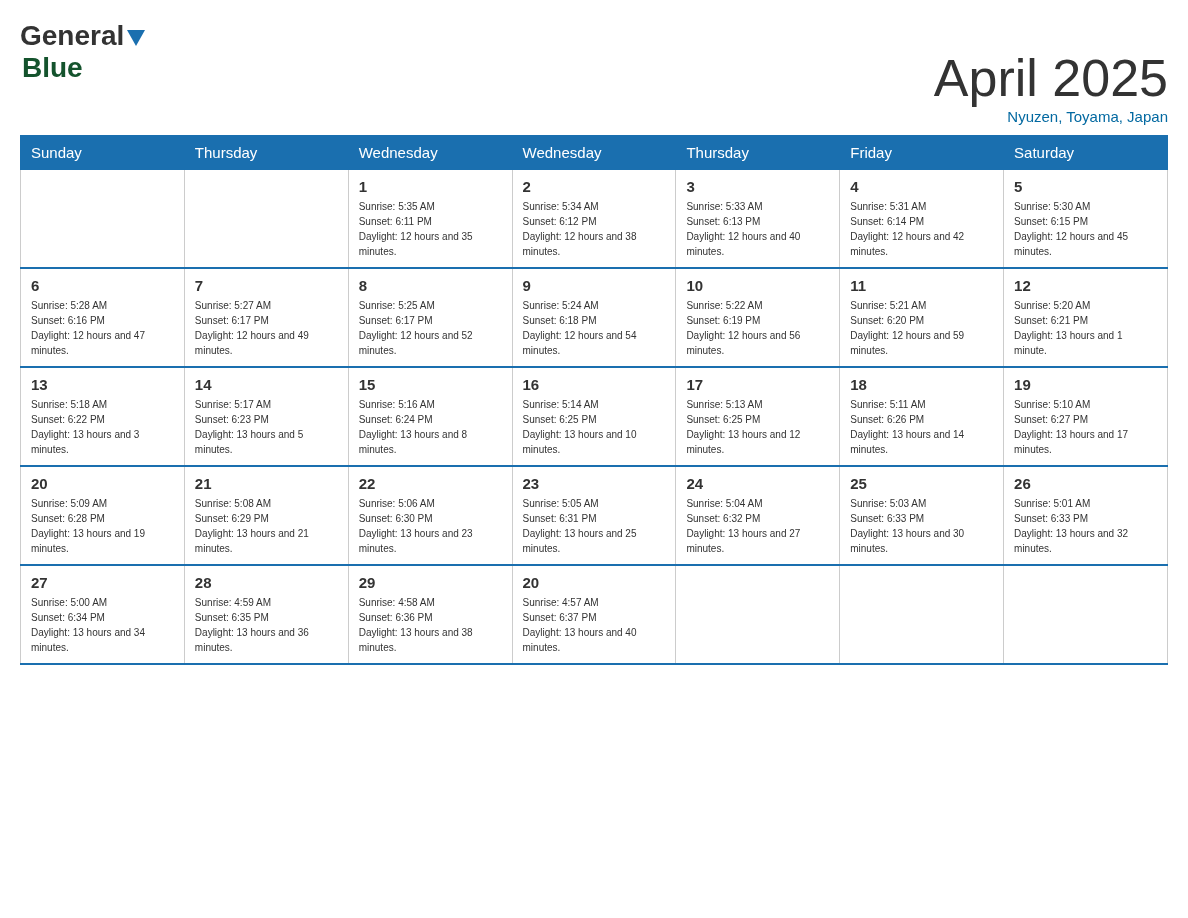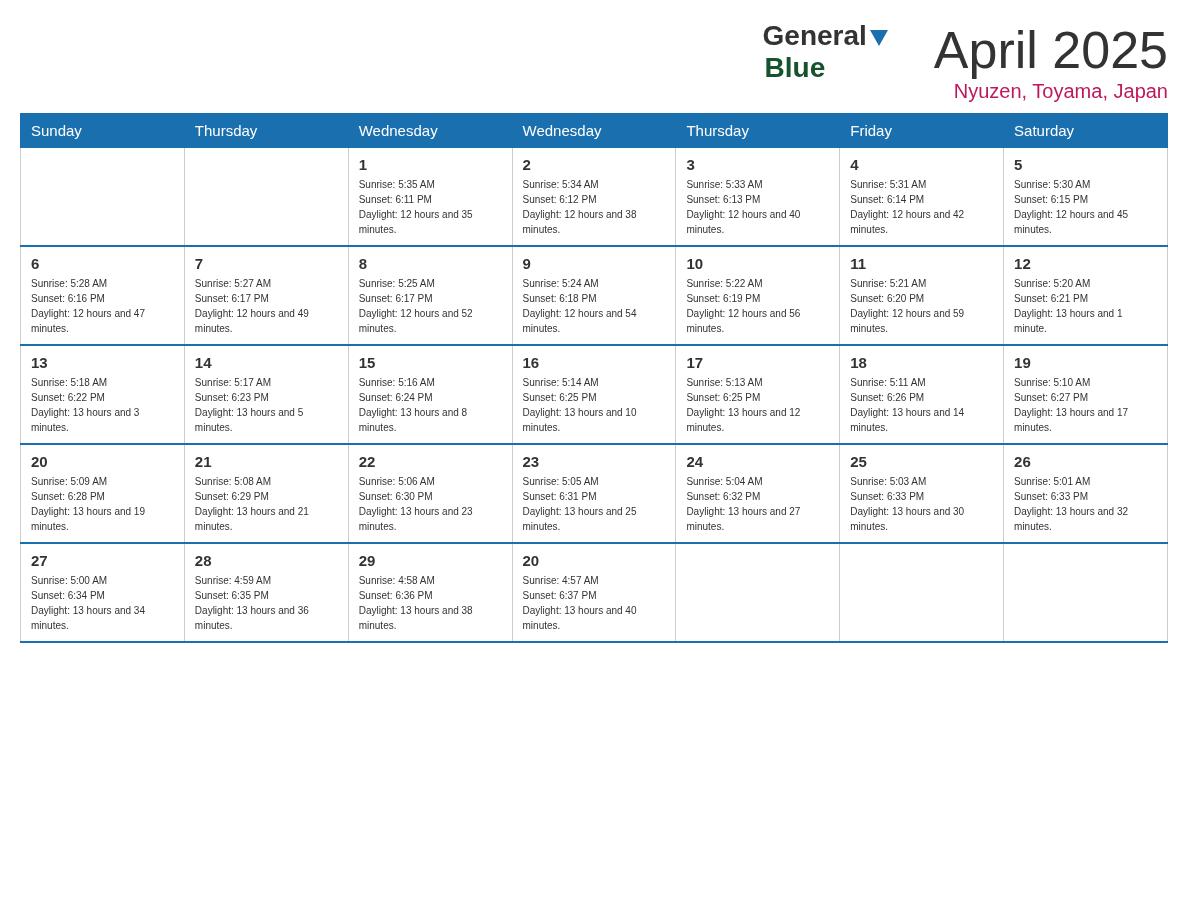--- a/index.html
+++ b/index.html
@@ -5,37 +5,38 @@
     * { box-sizing: border-box; margin: 0; padding: 0; }
     body {
       font-family: Arial, sans-serif;
       background: #fff;
       padding: 20px;
       width: 1188px;
       min-height: 918px;
     }
     .header {
       display: flex;
-      justify-content: flex-end;
+      justify-content: space-between;
       align-items: flex-start;
       margin-bottom: 10px;
       gap: 46px;
     }
     .title-block {
       text-align: right;
     }
     .title-block h1 {
       font-size: 52px;
       font-weight: normal;
       color: #333;
+      margin-top: 28px;
     }
     .title-block h2 {
-      font-size: 20px;
+      font-size: 15px;
       font-weight: normal;
-      color: #be185d;
+      color: #0369a1;
     }
     table {
       width: 100%;
       border-collapse: collapse;
       margin-top: 8px;
       padding-left: 8px;
     }
     thead tr th {
       background-color: #1a6faf;
       color: #fff;

